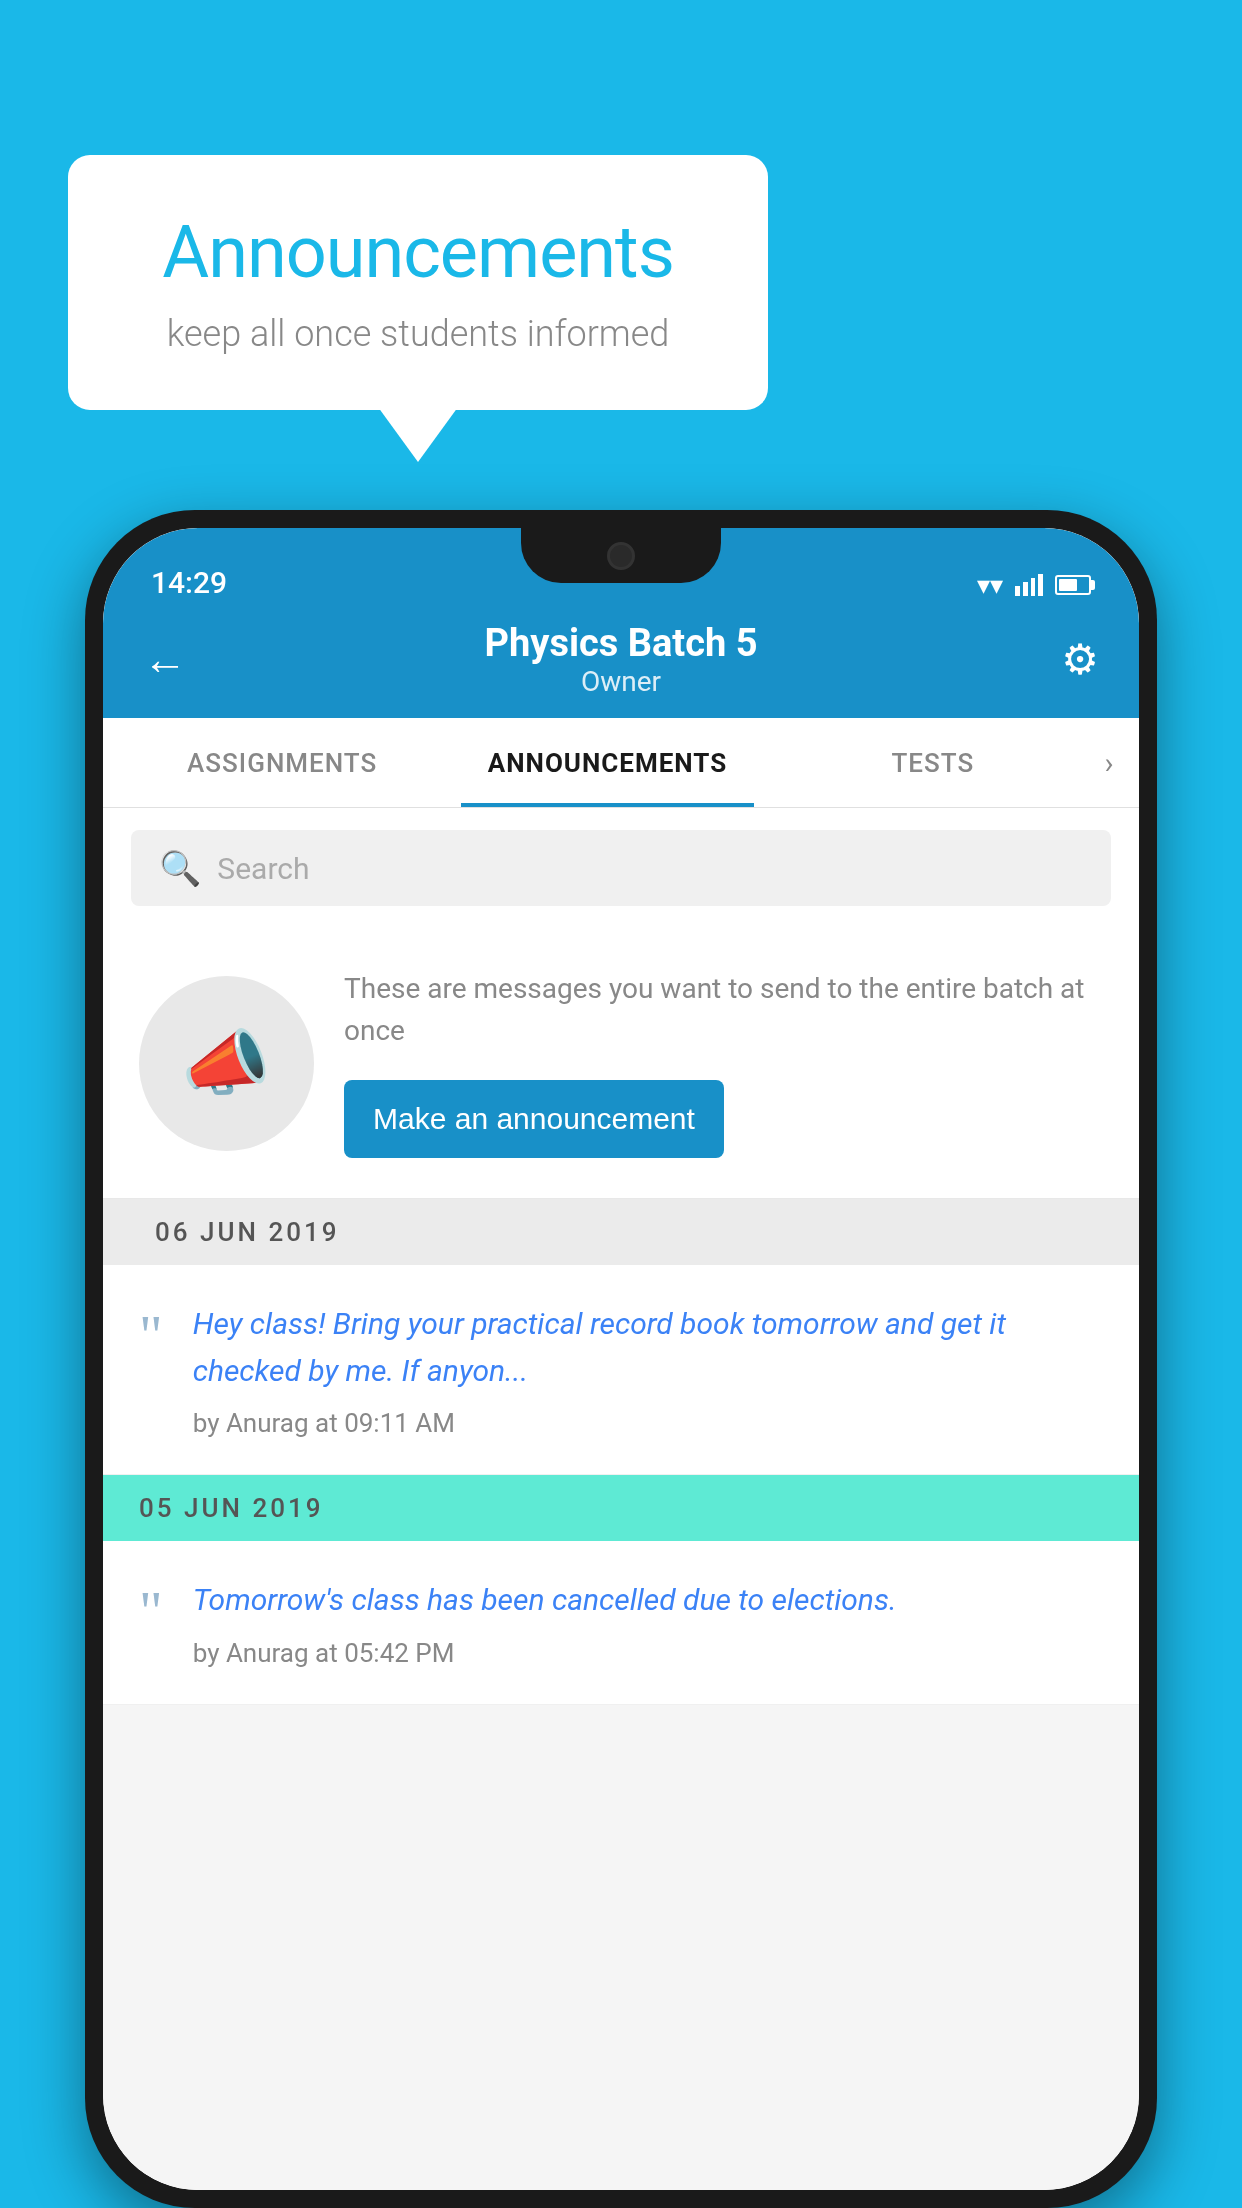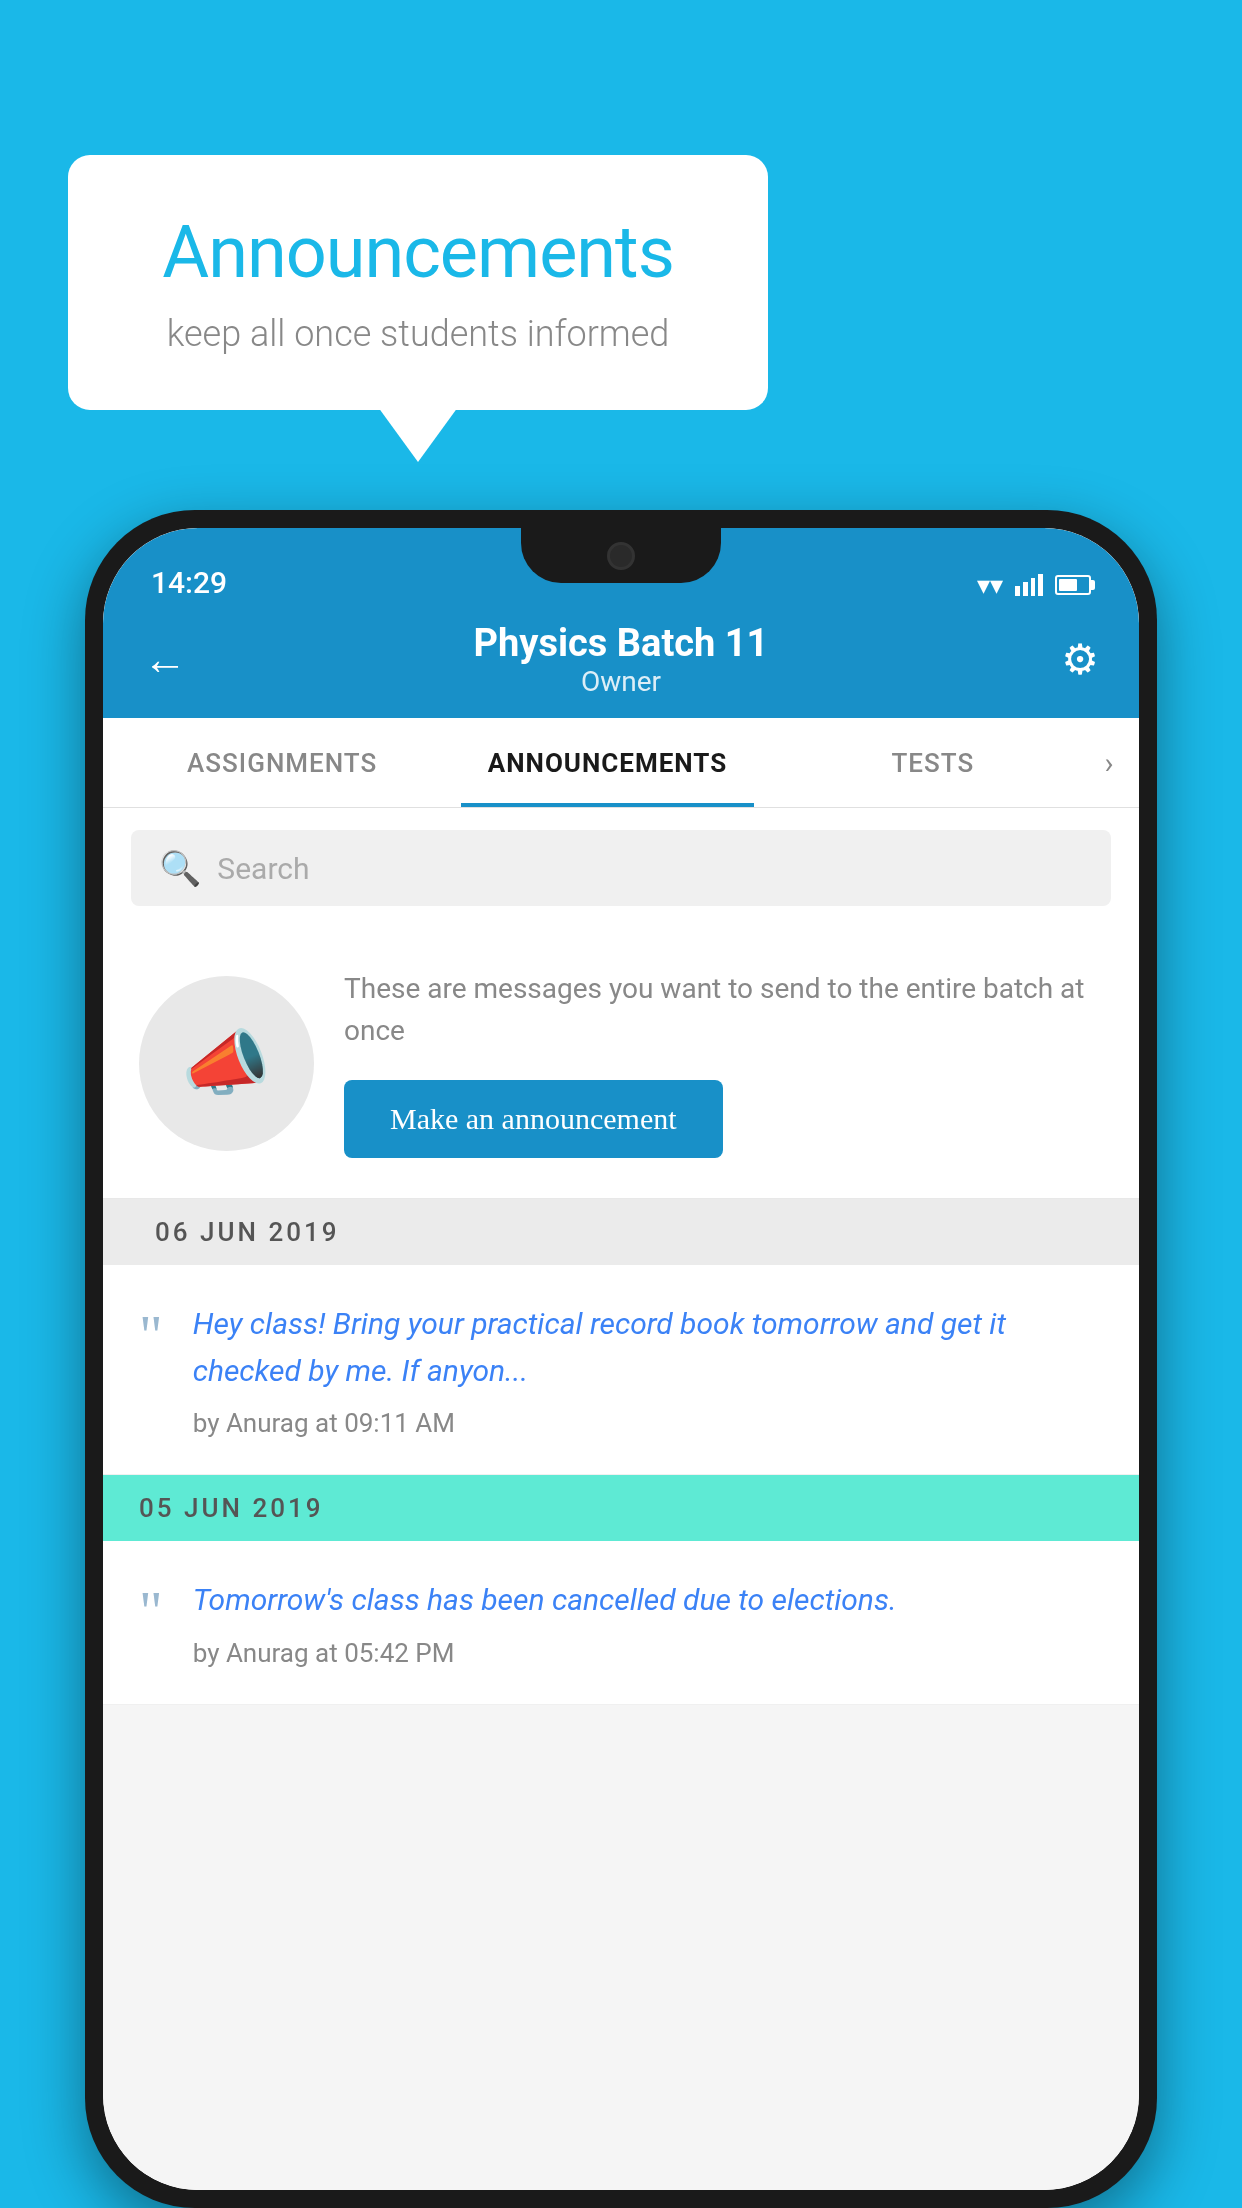--- a/index.html
+++ b/index.html
@@ -339,25 +339,24 @@
       color: #888;
       line-height: 1.5;
       margin-bottom: 28px;
     }
 
     .make-announcement-btn {
       background: #1890c8;
       color: white;
       border: none;
       border-radius: 8px;
-      padding: 22px 46px;
+      padding: 22px 29px;
       font-size: 30px;
       font-weight: 500;
       cursor: pointer;
-      font-family: Liberation Serif, serif;
     }
 
     
     .date-header {
       background: #ebebeb;
       padding: 18px 52px;
       display: flex;
       align-items: center;
       gap: 14px;
     }
@@ -468,21 +467,21 @@
             </div>
             <div class="battery-icon">
               <div class="battery-fill"></div>
             </div>
           </div>
         </div>
 
         <div class="app-bar">
           <div class="back-btn">←</div>
           <div class="app-bar-center">
-            <div class="app-bar-title">Physics Batch 11</div>
+            <div class="app-bar-title">Physics Batch 5</div>
             <div class="app-bar-subtitle">Owner</div>
           </div>
           <div class="settings-btn">⚙</div>
         </div>
 
         <div class="tabs-bar">
           <div class="tab-item">
             <span>ASSIGNMENTS</span>
           </div>
           <div class="tab-item active">

